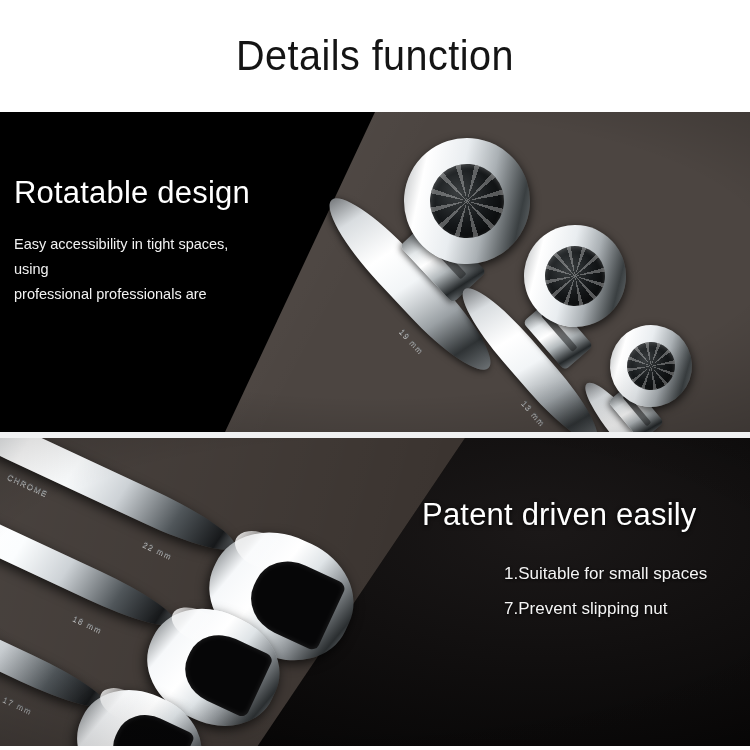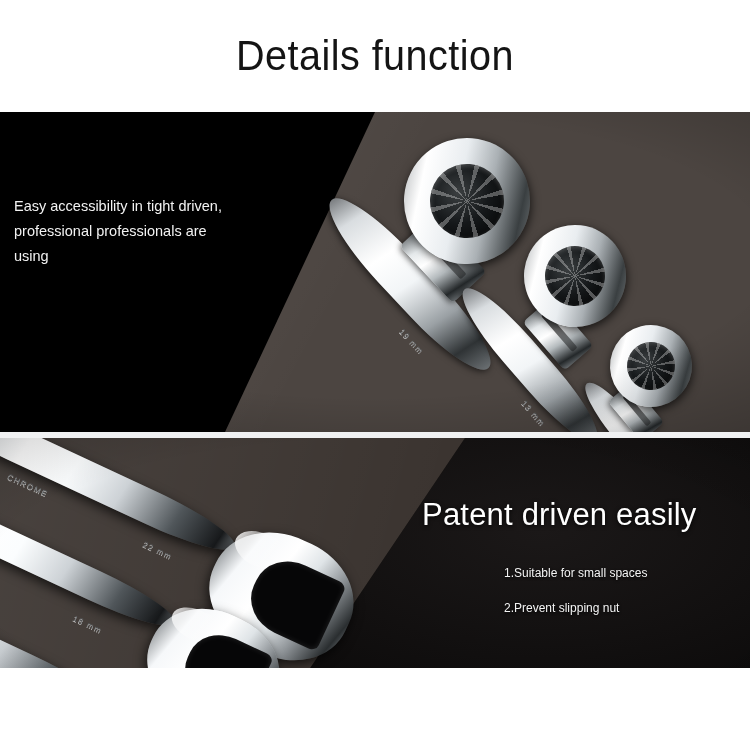--- a/index.html
+++ b/index.html
@@ -1,20 +1,20 @@
 <!DOCTYPE html>
 <html><head>
 <meta charset="utf-8">
 <style>
   html,body{margin:0;padding:0;background:#fff;}
   body{font-family:"Liberation Sans","DejaVu Sans",sans-serif;}
 
   .page{
     position:relative;
-    width:750px;height:668px;
+    width:750px;height:746px;
     overflow:hidden;
     background:#ffffff;
   }
 
   
   .header{
     position:absolute;left:0;top:0;width:750px;height:112px;
     background:#ffffff;
   }
   .header-title{
@@ -155,21 +155,21 @@
     text-shadow:0 1px 4px rgba(0,0,0,.9);
     white-space:nowrap;
   }
   .blk-body{
     font-size:14.5px;line-height:25px;
     color:#f2f2f2;font-weight:400;
     text-shadow:0 1px 3px rgba(0,0,0,.9);
   }
   .blk-body div{white-space:nowrap;}
   .list-item{
-    font-size:12px;line-height:35px;
+    font-size:17px;line-height:35px;
     color:#f4f4f4;font-weight:400;
     text-shadow:0 1px 3px rgba(0,0,0,.9);
     white-space:nowrap;
   }
 
   .top-text{left:14px;top:62px;width:300px;}
   .bot-text{left:422px;top:58px;width:320px;}
 </style>
 </head>
 <body>
@@ -217,24 +217,25 @@
       </div>
       <div class="ring" style="left:40px;top:38px;width:82px;height:82px;transform:rotate(-14deg);">
         <div class="ring-bore" style="left:17px;top:17px;width:48px;height:48px;"></div>
         <div class="ring-teeth" style="left:17px;top:17px;width:48px;height:48px;"></div>
       </div>
     </div>
 
     <div class="vignette"></div>
 
     <div class="blk top-text">
+      <div class="blk-heading">Rotatable design</div>
       <div class="blk-body" style="margin-top:20px;">
-        <div>Easy accessibility in tight driven,</div>
+        <div>Easy accessibility in tight spaces,</div>
+        <div>using</div>
         <div>professional professionals are</div>
-        <div>using</div>
       </div>
     </div>
   </div>
 
   <div class="panel-divider"></div>
 
   <div class="panel panel-bottom">
 
     <div class="wedge wedge-bot-black"></div>
     <div class="wedge wedge-bot-gray"></div>
@@ -268,18 +269,18 @@
         <div class="oe-gloss" style="left:7px;top:8px;width:60px;height:28px;"></div>
       </div>
     </div>
 
     <div class="vignette"></div>
 
     <div class="blk bot-text">
       <div class="blk-heading">Patent driven easily</div>
       <div style="margin-top:22px;margin-left:82px;">
         <div class="list-item">1.Suitable for small spaces</div>
-        <div class="list-item">2.Prevent slipping nut</div>
+        <div class="list-item">7.Prevent slipping nut</div>
       </div>
     </div>
   </div>
 
 </div>
 
 </body></html>

